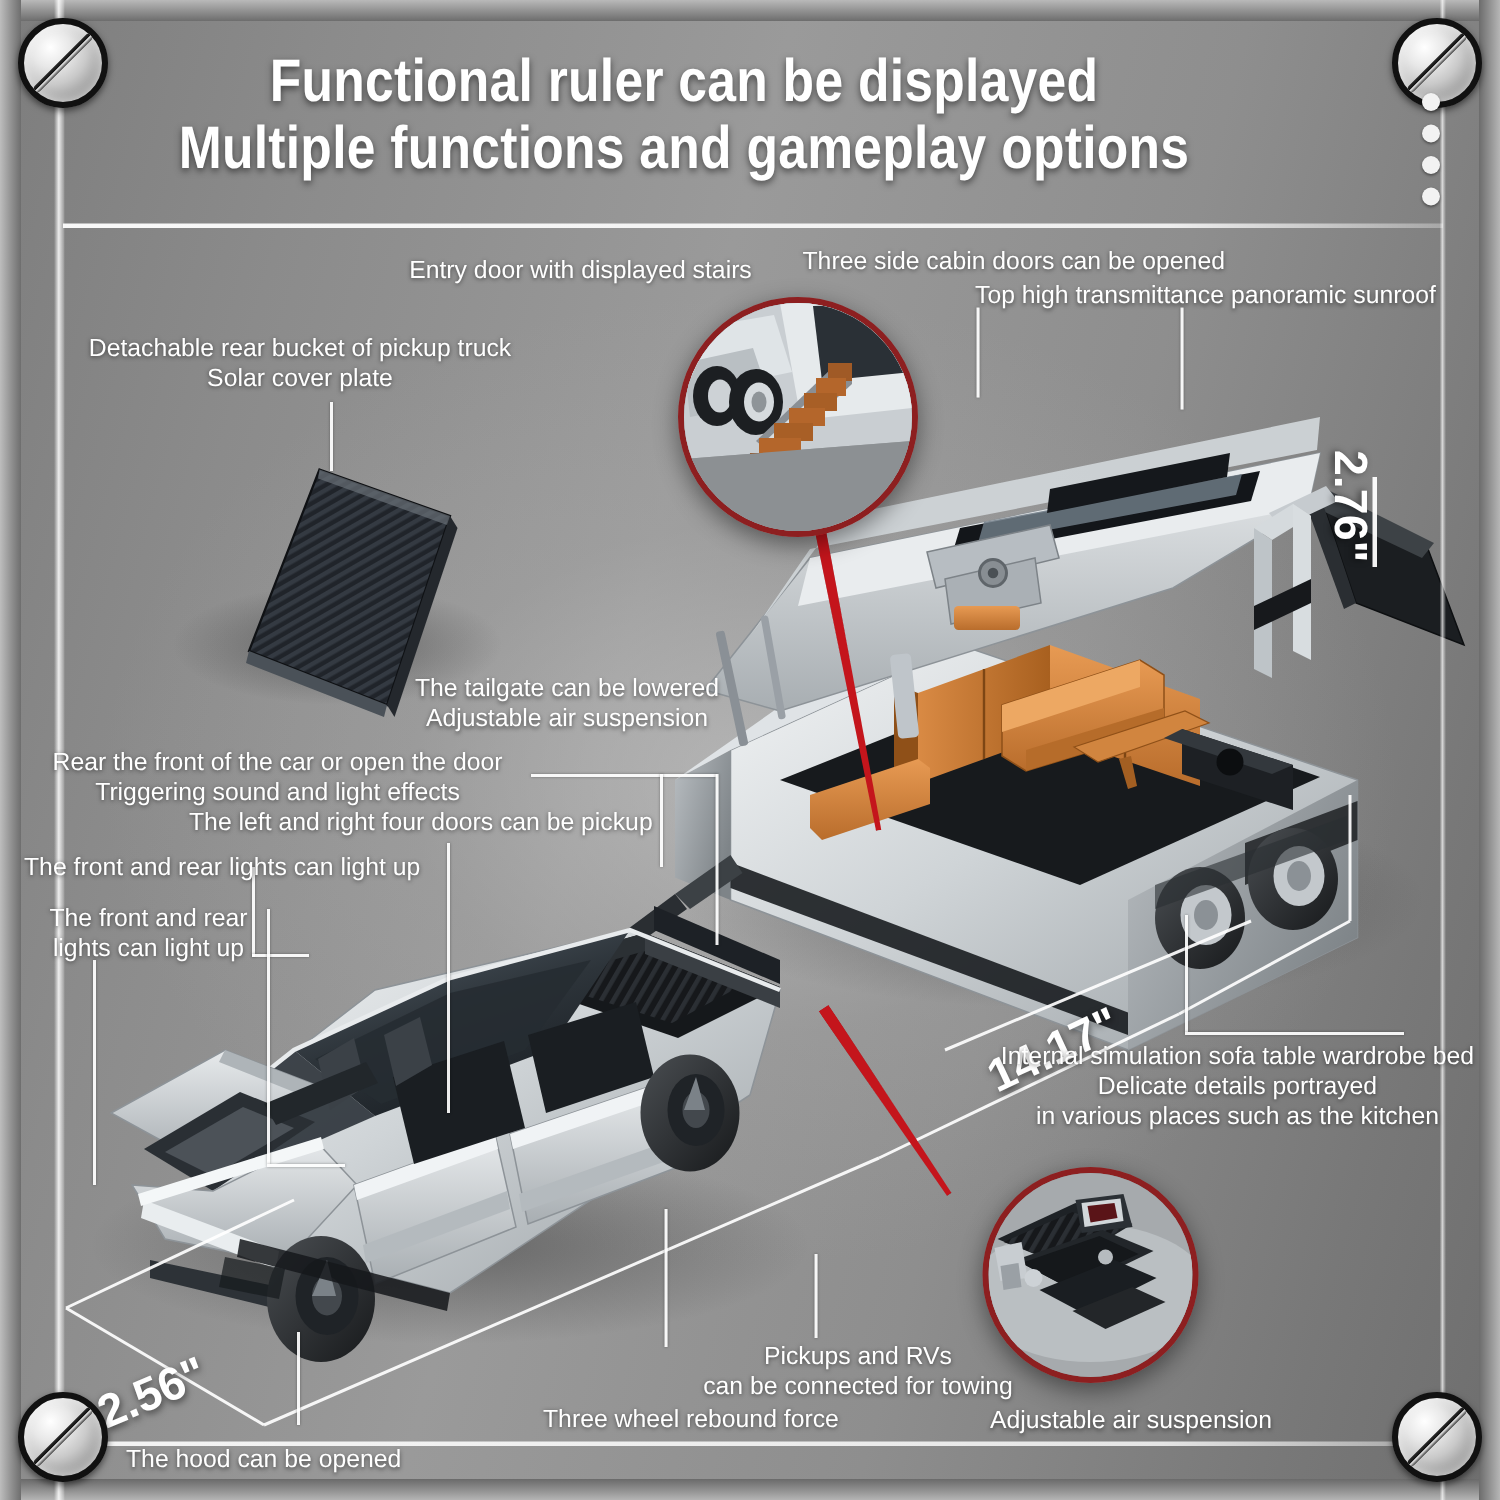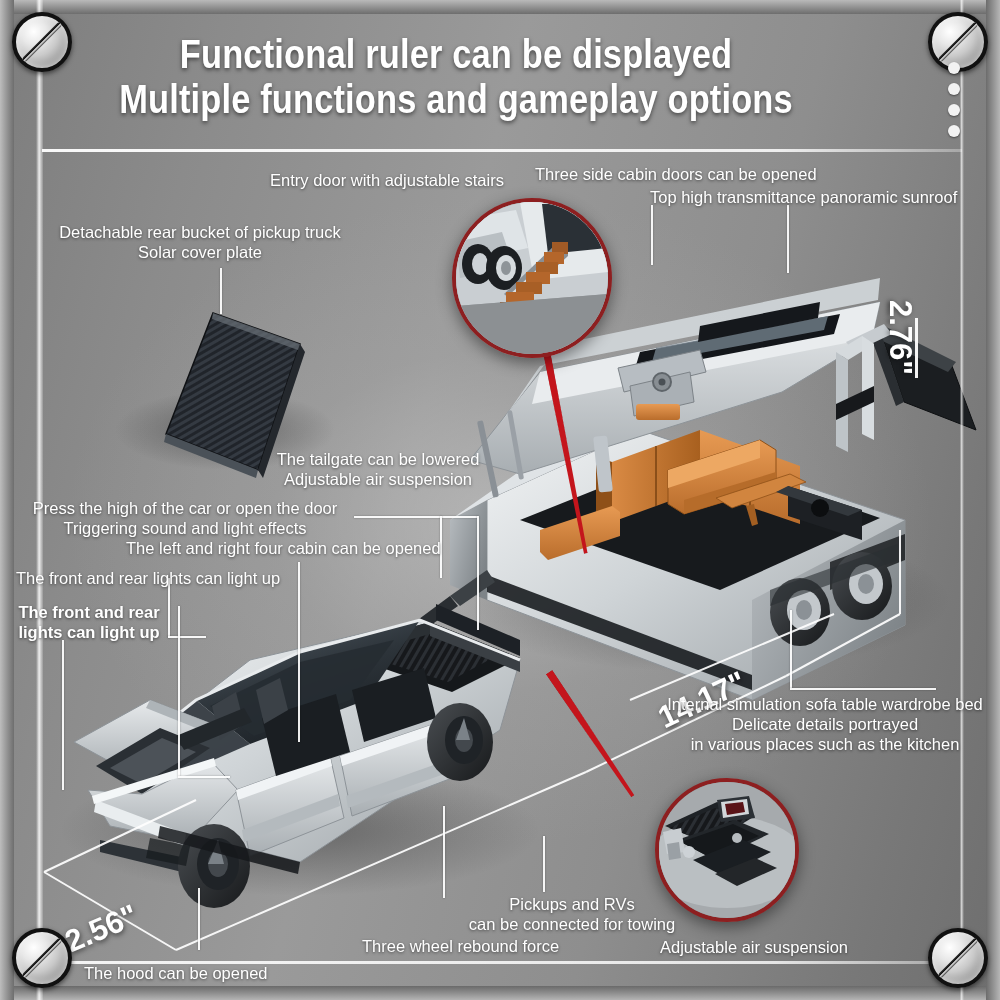--- a/index.html
+++ b/index.html
@@ -388,40 +388,40 @@
   <div class="title-wrap">
     <div class="title">Functional ruler can be displayed</div>
     <div class="title">Multiple functions and gameplay options</div>
   </div>
 
   <div class="frame-v-left"></div>
   <div class="frame-v-right"></div>
   <div class="frame-h-top"></div>
   <div class="frame-h-bottom"></div>
 
-  <div class="lbl c" style="left:262px;top:170px;width:250px;">Entry door with adjustable stairs</div>
+  <div class="lbl c" style="left:262px;top:170px;width:250px;">Entry door with displayed stairs</div>
 
   <div class="lbl" style="left:650px;top:187px;">Top high transmittance panoramic sunroof</div>
 
   <div class="lbl" style="left:535px;top:164px;">Three side cabin doors can be opened</div>
 
   <div class="lbl c" style="left:52px;top:222px;width:296px;">Detachable rear bucket of pickup truck
 Solar cover plate</div>
 
   <div class="lbl c" style="left:258px;top:449px;width:240px;">The tailgate can be lowered
 Adjustable air suspension</div>
 
-  <div class="lbl c" style="left:24px;top:498px;width:322px;">Press the high of the car or open the door
+  <div class="lbl c" style="left:24px;top:498px;width:322px;">Rear the front of the car or open the door
 Triggering sound and light effects</div>
 
-  <div class="lbl" style="left:126px;top:538px;">The left and right four cabin can be opened</div>
+  <div class="lbl" style="left:126px;top:538px;">The left and right four doors can be pickup</div>
 
   <div class="lbl" style="left:16px;top:568px;">The front and rear lights can light up</div>
 
-  <div class="lbl c" style="left:14px;top:602px;width:150px;font-weight:bold;">The front and rear
+  <div class="lbl c" style="left:24px;top:602px;width:150px;">The front and rear
 lights can light up</div>
 
   <div class="lbl c" style="left:662px;top:694px;width:326px;">Internal simulation sofa table wardrobe bed
 Delicate details portrayed
 in various places such as the kitchen</div>
 
   <div class="lbl c" style="left:458px;top:894px;width:228px;">Pickups and RVs
 can be connected for towing</div>
 
   <div class="lbl" style="left:362px;top:936px;">Three wheel rebound force</div>

